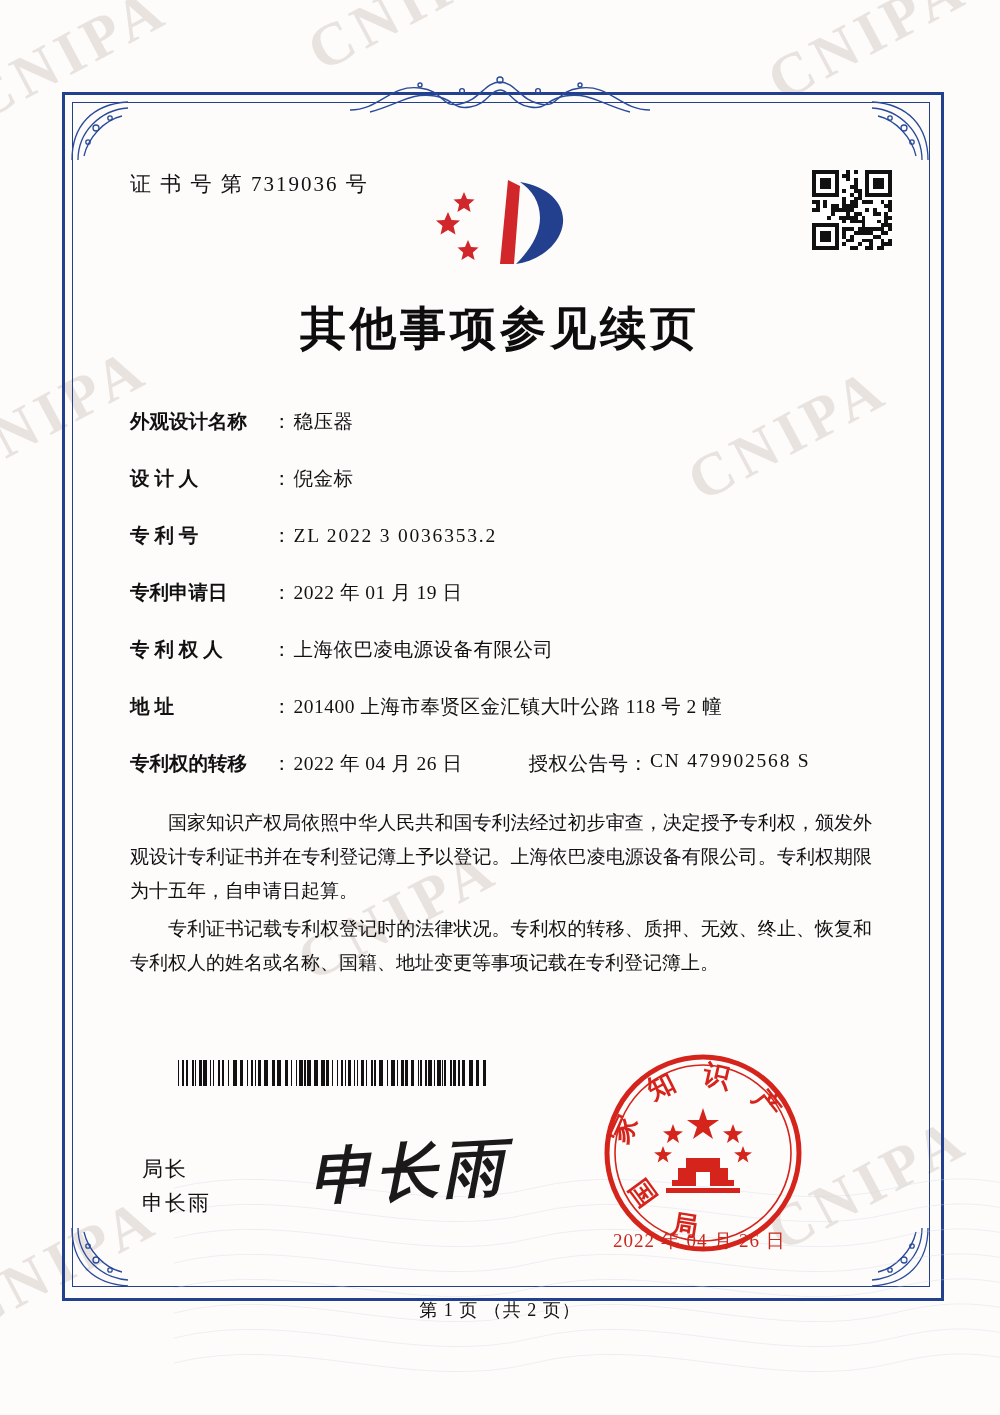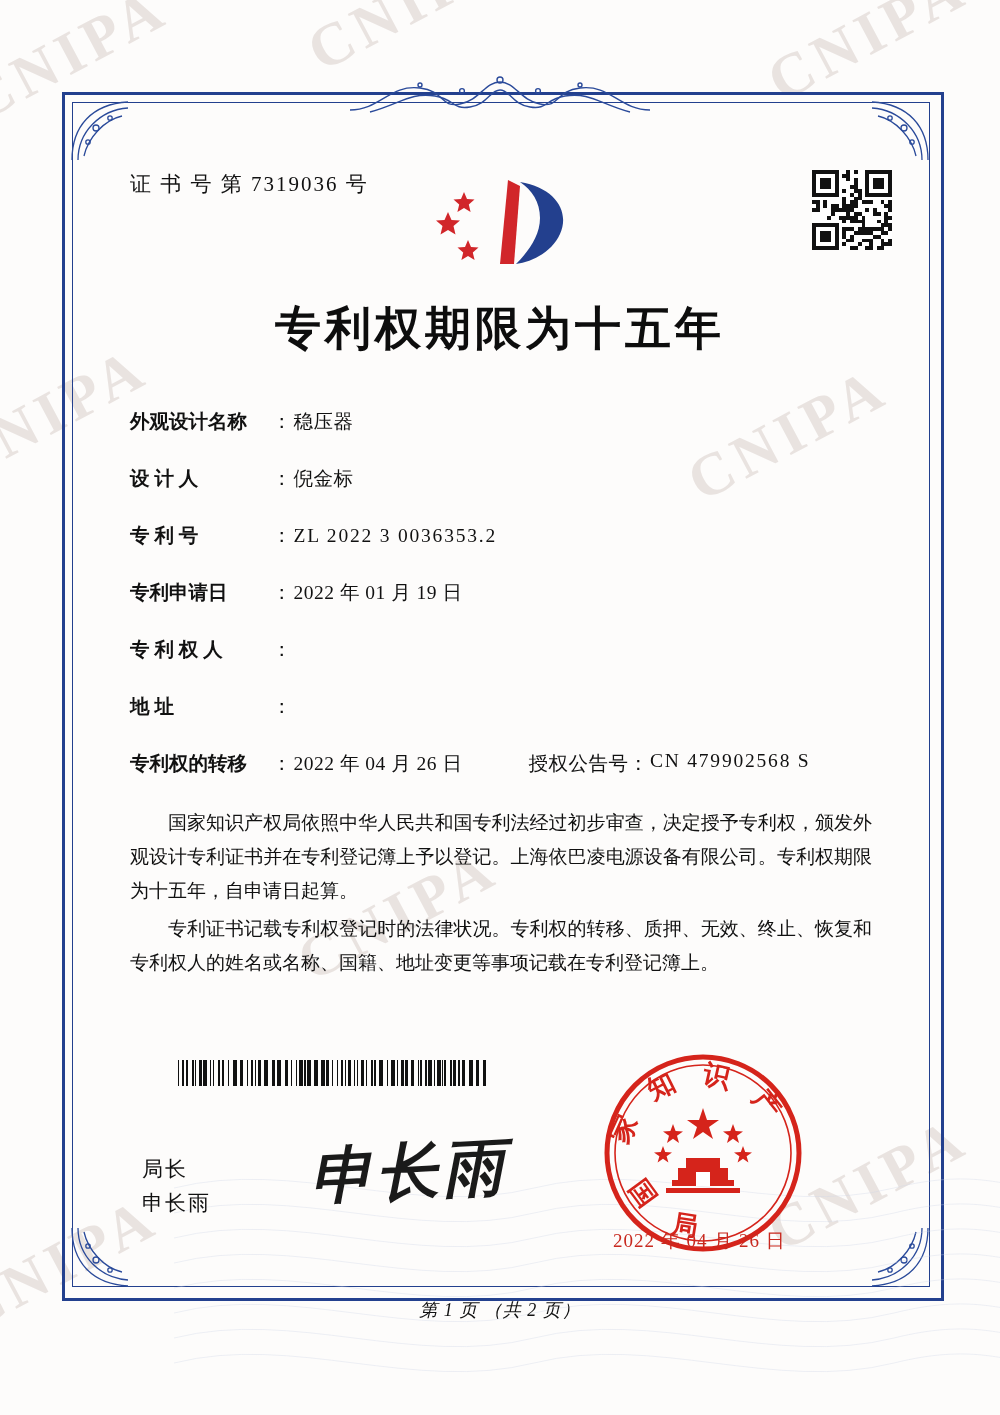--- a/index.html
+++ b/index.html
@@ -228,21 +228,20 @@
 
   .page-no {
     position: absolute;
     left: 0;
     top: 1168px;
     width: 800px;
     text-align: center;
     font-size: 18px;
     color: #111;
     letter-spacing: 1px;
-    font-style: italic;
   }
 
   .footnote {
     position: absolute;
     left: 0;
     top: 1342px;
     width: 1000px;
     text-align: center;
     font-size: 18px;
     color: #111;
@@ -788,21 +787,21 @@
           <i class="on"></i>
           <i class="on"></i>
           <i></i>
           <i class="on"></i>
           <i class="on"></i>
           <i></i>
           <i></i>
         </div>
     </div>
 
-    <div class="title">专利权期限为十五年</div>
+    <div class="title">其他事项参见续页</div>
 
     <div class="fields">
 
       <div class="field-row">
         <span class="field-label">外观设计名称</span>
         <span class="field-colon">：</span>
         <span class="field-value">稳压器</span>
       </div>
 
       <div class="field-row">
@@ -819,25 +818,27 @@
 
       <div class="field-row">
         <span class="field-label">专利申请日</span>
         <span class="field-colon">：</span>
         <span class="field-value">2022 年 01 月 19 日</span>
       </div>
 
       <div class="field-row">
         <span class="field-label">专 利 权 人</span>
         <span class="field-colon">：</span>
+        <span class="field-value">上海依巴凌电源设备有限公司</span>
       </div>
 
       <div class="field-row">
         <span class="field-label">地 址</span>
         <span class="field-colon">：</span>
+        <span class="field-value">201400 上海市奉贤区金汇镇大叶公路 118 号 2 幢</span>
       </div>
 
       <div class="field-row">
         <span class="field-label">专利权的转移</span>
         <span class="field-colon">：</span>
         <span class="field-value">2022 年 04 月 26 日</span>
         <span class="second-label">
           <span class="lbl">授权公告号</span>
           <span class="field-colon">：</span>
           <span class="field-value mono-sp">CN 479902568 S</span>

